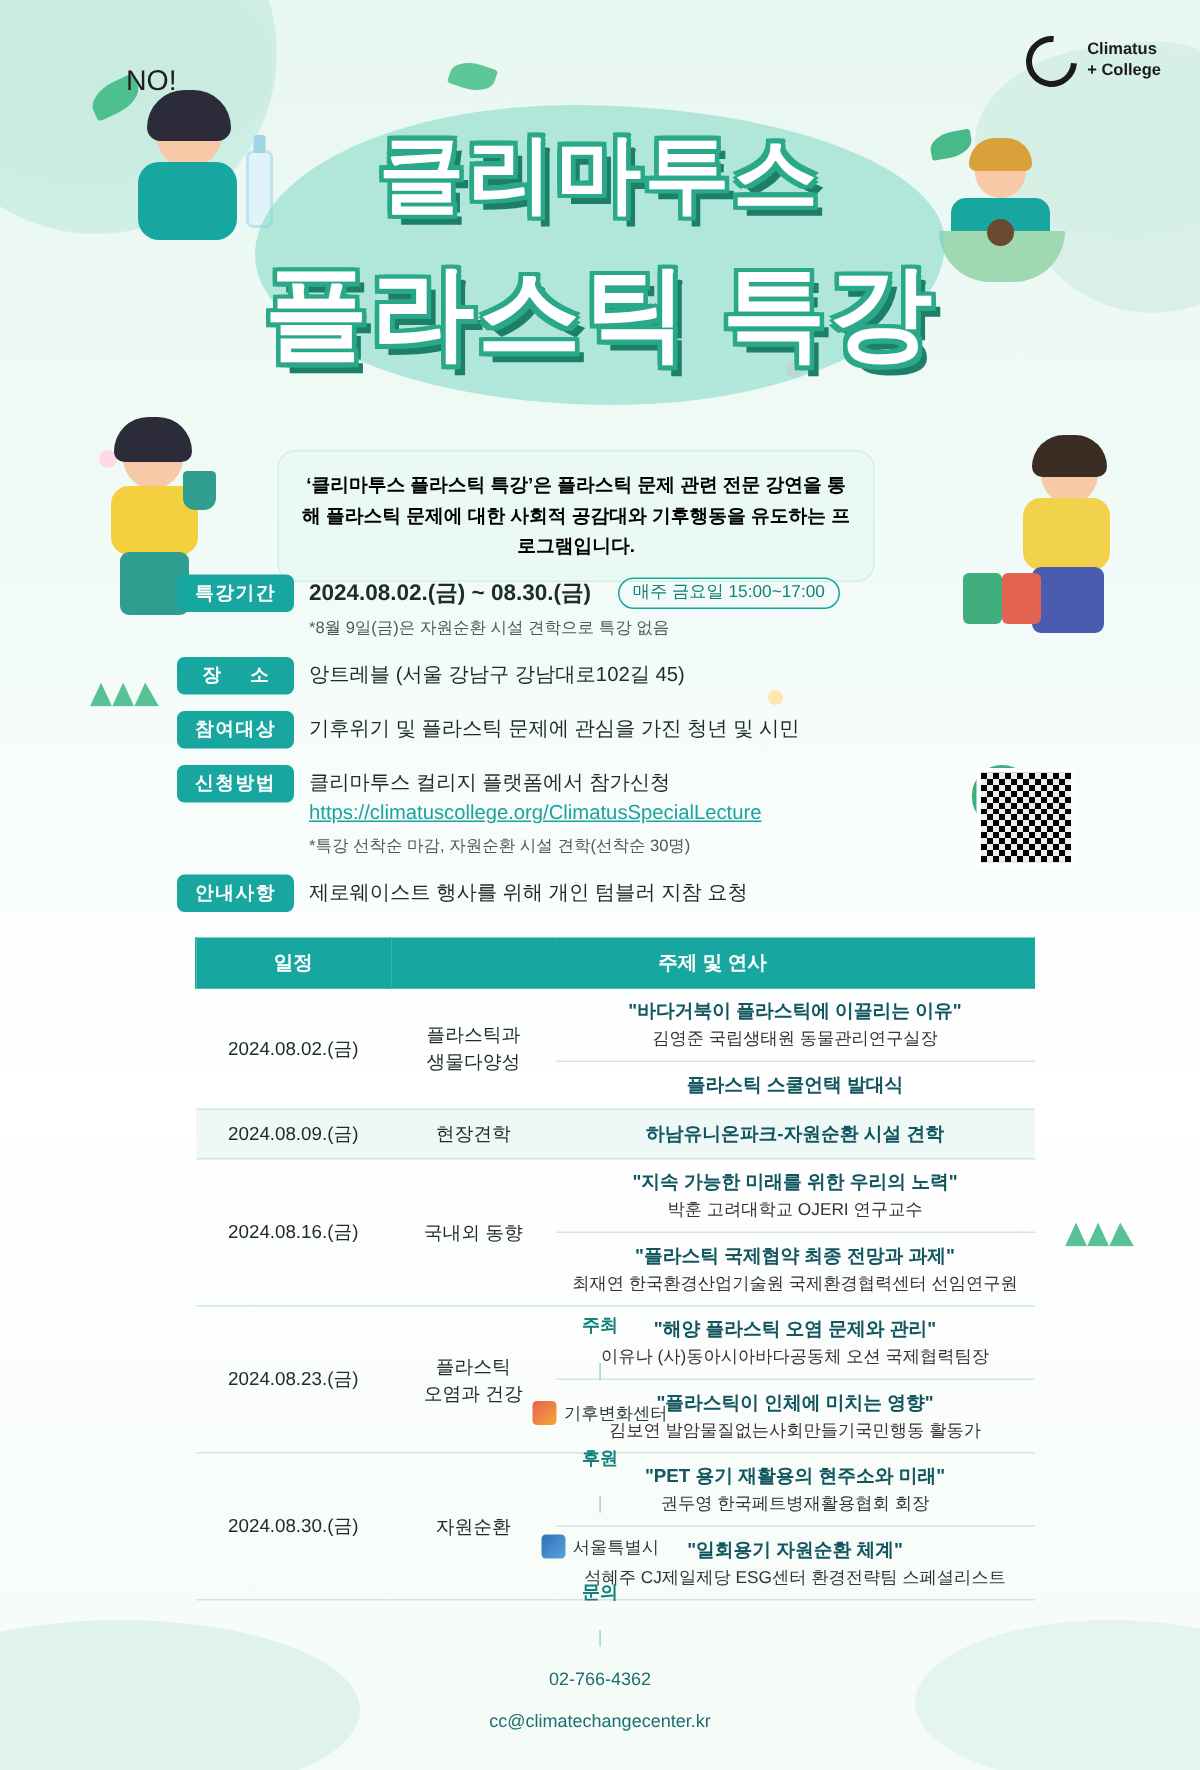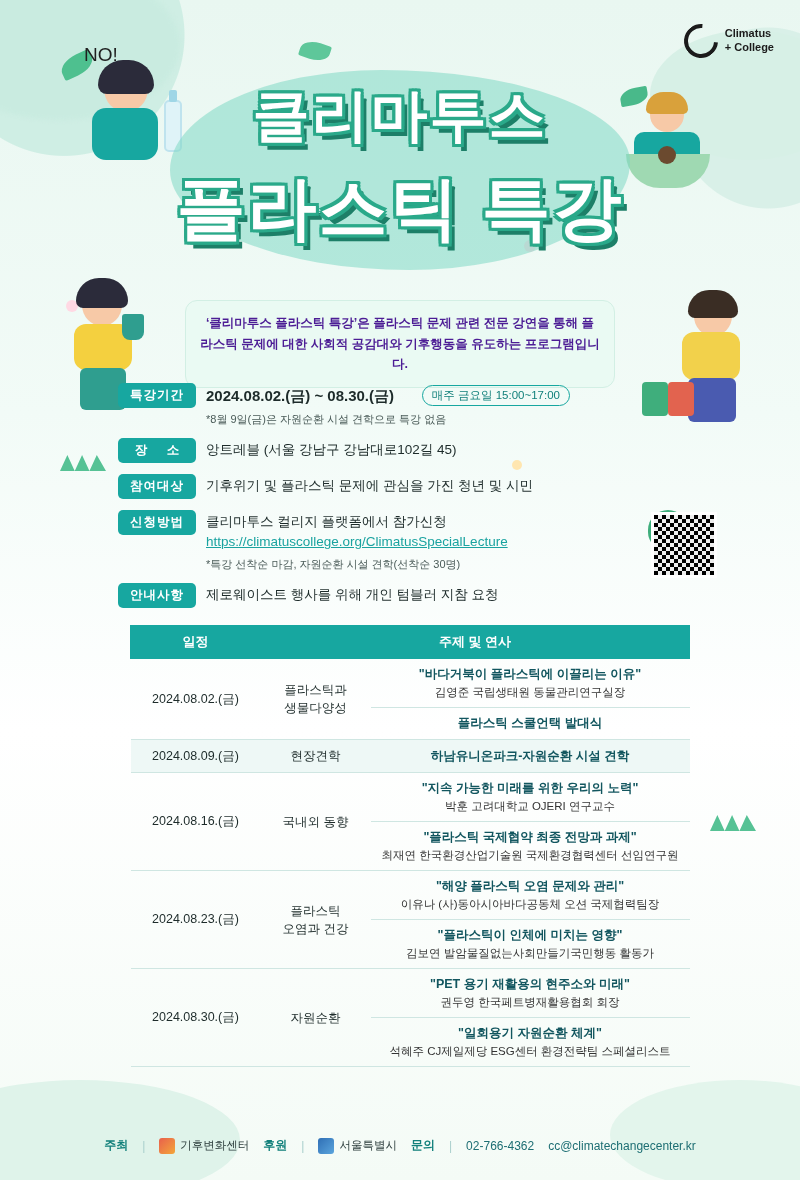--- a/index.html
+++ b/index.html
@@ -47,40 +47,40 @@
   .t2 { font-size:69px; margin-top:8px; }
   .title-bg {
     position:absolute; left:50%; transform:translateX(-50%);
     top:70px; width:460px; height:200px;
     background:#7fd9c4; border-radius:46% 54% 48% 52% / 50% 46% 54% 50%;
     opacity:.55;
   }
 
   
   .intro {
-    position:absolute; left:185px; top:300px; width:430px;
+    position:absolute; left:185px; top:300px; width:398px;
     background:#eafaf3; border-radius:12px; padding:12px 14px;
-    text-align:center; font-size:12.5px; line-height:1.65; color:#4c1d95; font-weight:bold;
+    text-align:center; font-size:12.5px; line-height:1.65; color:#000000; font-weight:bold;
     border:1px solid #d2efe4;
   }
 
   
   .info { position:absolute; left:118px; top:383px; width:560px; }
   .row { display:flex; align-items:flex-start; margin-bottom:11px; }
   .tag {
     flex:0 0 78px; text-align:center; color:#fff; background:#17a7a0;
     font-size:12.5px; font-weight:bold; border-radius:5px; padding:4px 0; margin-right:10px;
     letter-spacing:1px;
   }
   .tag.wide { letter-spacing:8px; text-indent:8px; }
   .rowtext { font-size:13.5px; color:#1d2b2a; line-height:1.5; padding-top:2px; }
   .rowtext .small { font-size:11px; color:#4a5b58; display:block; margin-top:3px; }
   .pill {
     display:inline-block; border:1px solid #17a7a0; color:#12807b; border-radius:12px;
-    font-size:11.5px; padding:1px 9px; margin-left:24px; vertical-align:2px;
+    font-size:11.5px; padding:1px 9px; margin-left:14px; vertical-align:2px;
   }
   .link { color:#1aa3a0; }
   .big { font-size:15px; font-weight:bold; }
 
   
   .qr { position:absolute; right:83px; top:512px; width:66px; height:66px;
         background:
           repeating-linear-gradient(0deg,#111 0 4px,#fff 4px 8px),
           repeating-linear-gradient(90deg,#111 0 4px,#fff 4px 8px);
         background-blend-mode:difference; border:3px solid #fff; }
@@ -96,21 +96,21 @@
   td.topic { width:110px; text-align:center; font-size:12.5px; color:#1d2b2a; line-height:1.45; }
   td.sess { text-align:center; font-size:12.5px; color:#123c49; }
   td.sess .t { font-weight:bold; color:#12565f; display:block; }
   td.sess .s { display:block; margin-top:2px; font-size:11.5px; color:#333; }
   tr.alt td { background:#eef8f6; }
   .subrow td { border-top:1px dashed #cfe6e2; }
   .note { position:absolute; right:112px; top:1097px; font-size:10.5px; color:#4d5b59; }
 
   
   .footer { position:absolute; left:0; right:0; bottom:26px; display:flex; justify-content:center;
-            align-items:center; gap:14px; font-size:12px; color:#1d6e73; }
+            align-items:center; gap:14px; font-size:12px; color:#1d6e73;flex-direction:column; }
   .footer .lbl { color:#12807b; font-weight:bold; }
   .footer .sep { color:#a9cfcc; }
   .footer .org { display:flex; align-items:center; gap:5px; color:#2a3b3a; font-size:11.5px; }
   .mini-logo { width:16px; height:16px; border-radius:3px; background:linear-gradient(135deg,#e8604c,#f4a63a); }
   .mini-logo.blue { background:linear-gradient(135deg,#2f6fb5,#5ba5dd); }
 
   
   .ill { position:absolute; }
   .person-head { border-radius:50%; }
 </style>

